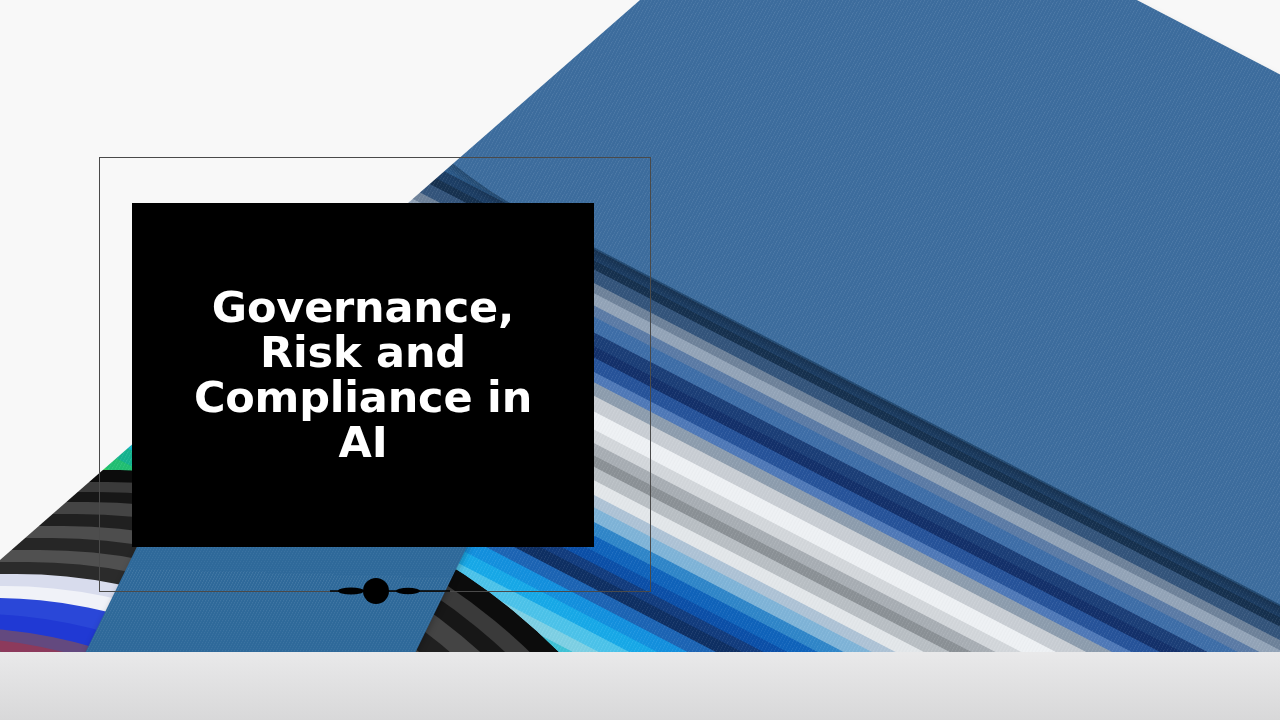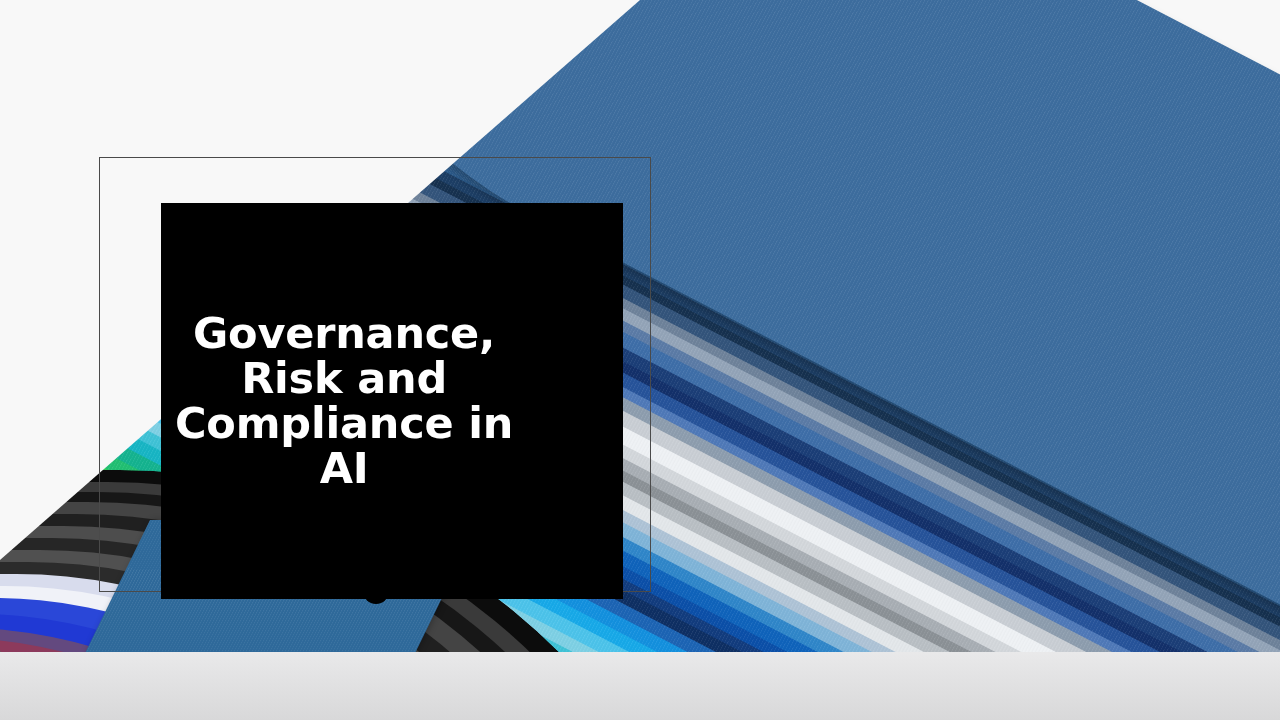--- a/index.html
+++ b/index.html
@@ -122,25 +122,26 @@
   .frame {
     position:absolute;
     left:99px; top:157px;
     width:552px; height:435px;
     border:1.5px solid #4a4a4a;
     background:transparent;
   }
 
   .card {
     position:absolute;
-    left:161px; top:203px;
-    width:462px; height:396px;
+    left:132px; top:203px;
+    width:462px; height:344px;
     background:#000000;
     display:flex;
     align-items:center;
+    justify-content:center;
   }
 
   .card h1 {
     color:#ffffff;
     font-family:"DejaVu Sans", sans-serif;
     font-weight:700;
     font-size:43px;
     line-height:45px;
     letter-spacing:-0.2px;
     text-align:center;

